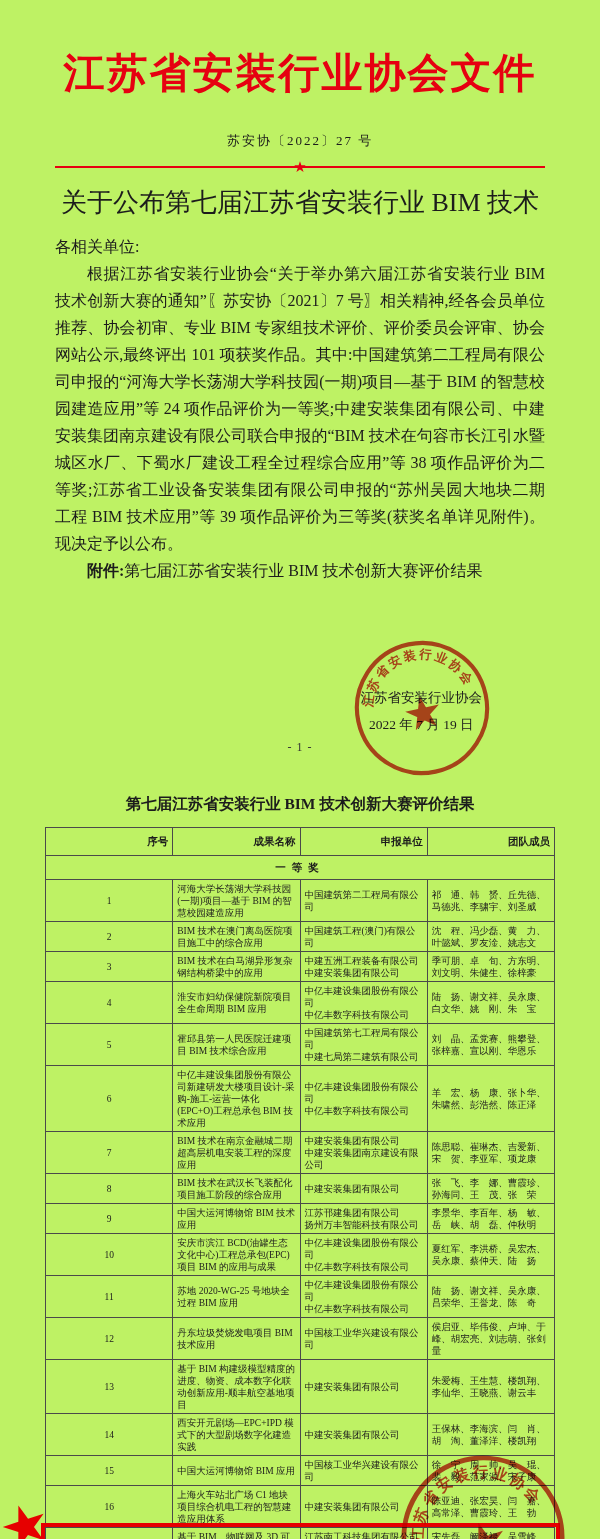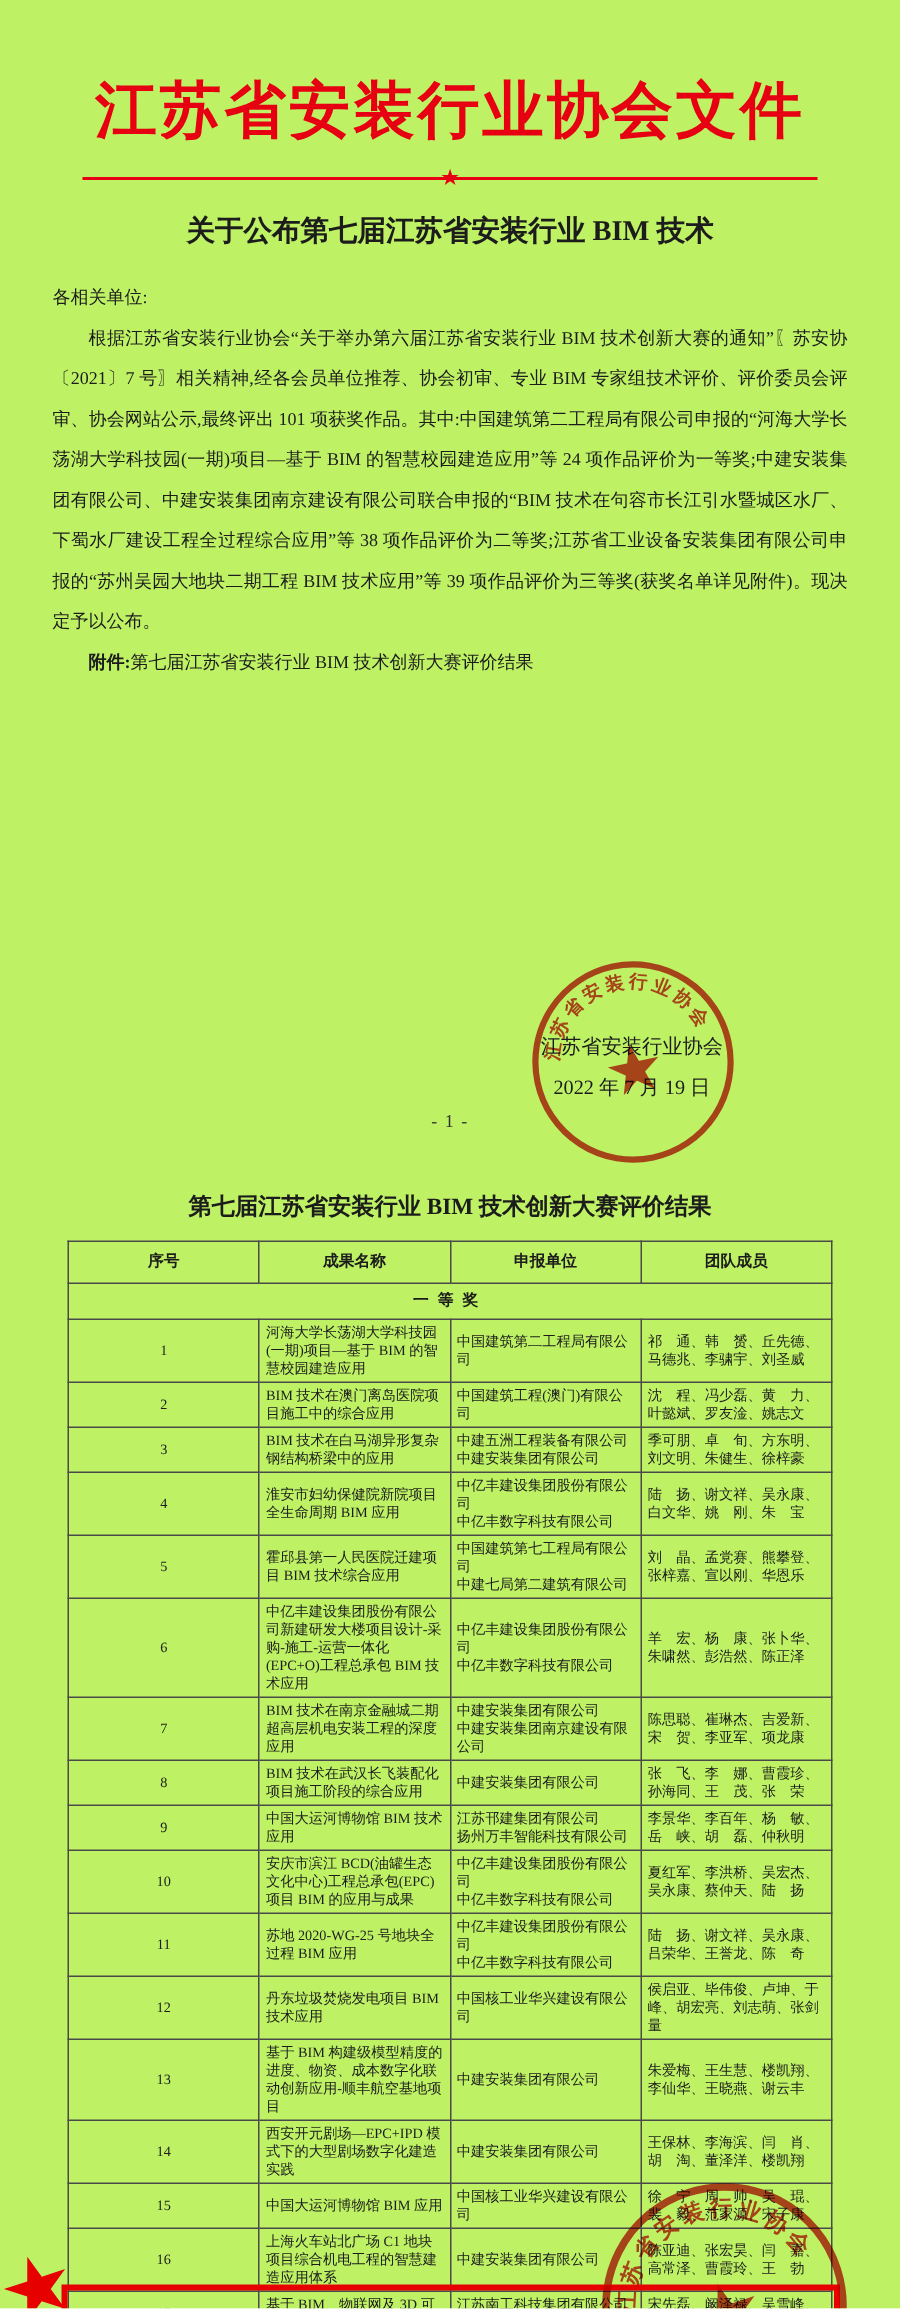--- a/index.html
+++ b/index.html
@@ -7,58 +7,59 @@
   .doc{position:relative;width:600px;height:1539px;background:#bef264;overflow:hidden;}
 
   
   .page1{position:relative;height:770px;}
   .org-header{margin:0;padding-top:44px;text-align:center;color:#e60011;
     font-size:41px;font-weight:bold;letter-spacing:2px;line-height:58px;}
   .doc-no{margin-top:30px;text-align:center;font-size:13px;letter-spacing:2px;}
   .star-rule{position:relative;margin:16px 55px 0;border-top:2.5px solid #e60011;}
   .star-rule .star{position:absolute;left:50%;top:-10px;transform:translateX(-50%);
     color:#e60011;font-size:15px;line-height:18px;}
-  .doc-title{margin:20px 40px 0;text-align:center;font-size:19px;font-weight:bold;line-height:29px;}
-  .body-text{margin:16px 35px 0;font-size:12px;line-height:27px;text-align:justify;}
+  .doc-title{margin:20px 40px 0;text-align:center;font-size:26px;font-weight:normal;line-height:29px;}
+  .body-text{margin:16px 55px 0;font-size:16px;line-height:27px;text-align:justify;}
   .body-text p{margin:0;}
   .body-text p.indent{text-indent:2em;}
   .attach-label{font-weight:bold;}
   .signature{position:absolute;top:684px;right:118px;text-align:center;
     font-size:13.5px;line-height:27px;}
   .pageno1{position:absolute;top:740px;left:0;width:100%;text-align:center;
     font-size:12px;color:#333;letter-spacing:1px;}
   .seal{position:absolute;opacity:.85;mix-blend-mode:multiply;pointer-events:none;}
   .seal1{left:352px;top:638px;transform:rotate(-12deg);}
 
   
   .page2{position:relative;height:769px;padding-top:0;}
   .table-title{margin:0;padding-top:24px;text-align:center;font-size:15.5px;font-weight:bold;}
   table.results{border-collapse:collapse;margin:12px auto 0;width:510px;table-layout:fixed;
     font-size:9.5px;line-height:12px;}
   table.results th,table.results td{border:1px solid #4a4a4a;padding:2.5px 4px;vertical-align:middle;}
-  table.results th{font-weight:bold;text-align:center;height:22px;font-size:10.5px;}
+  table.results th{font-weight:bold;text-align:right;height:22px;font-size:10.5px;}
   td.c-no{width:30px;text-align:center;}
   td.c-name{width:172px;}
   td.c-org{width:144px;white-space:pre-line;}
   td.c-mem{width:140px;white-space:pre-line;position:relative;}
   tr.section-row td{text-align:center;font-weight:bold;height:18px;font-size:10.5px;letter-spacing:6px;}
   tr.hl-row{outline:4px solid #e60000;outline-offset:1px;}
   td.c-no{position:relative;}
   .hl-star{position:absolute;left:-46px;top:-30px;color:#e60000;font-size:56px;line-height:56px;
     transform:rotate(-18deg);pointer-events:none;}
   #seal2-wrap{position:absolute;right:-14px;top:-76px;width:170px;height:170px;
     transform:rotate(-18deg);opacity:.85;mix-blend-mode:multiply;pointer-events:none;}
 </style>
 </head>
 <body>
 
 <div class="doc">
 
   <div class="page1">
     <h1 class="org-header">江苏省安装行业协会文件</h1>
+    <div class="doc-no">苏安协〔2022〕27 号</div>
 
     <div class="star-rule">
       <span class="star">★</span>
     </div>
 
     <h2 class="doc-title">
       <span>关于公布第七届江苏省安装行业 BIM 技术</span><br>
     </h2>
 
     <div class="body-text">

